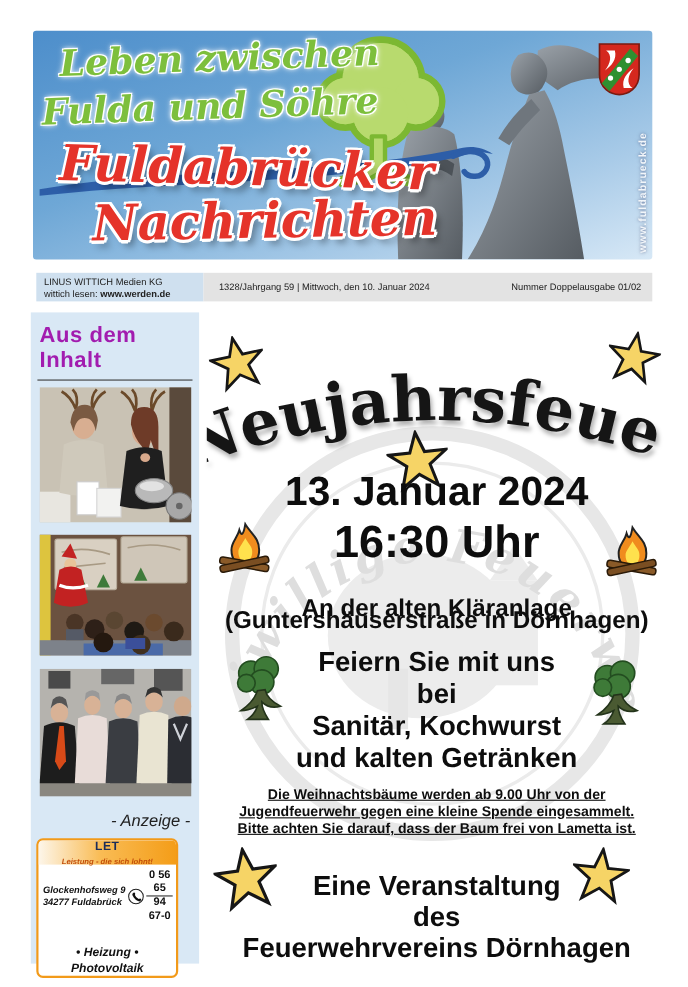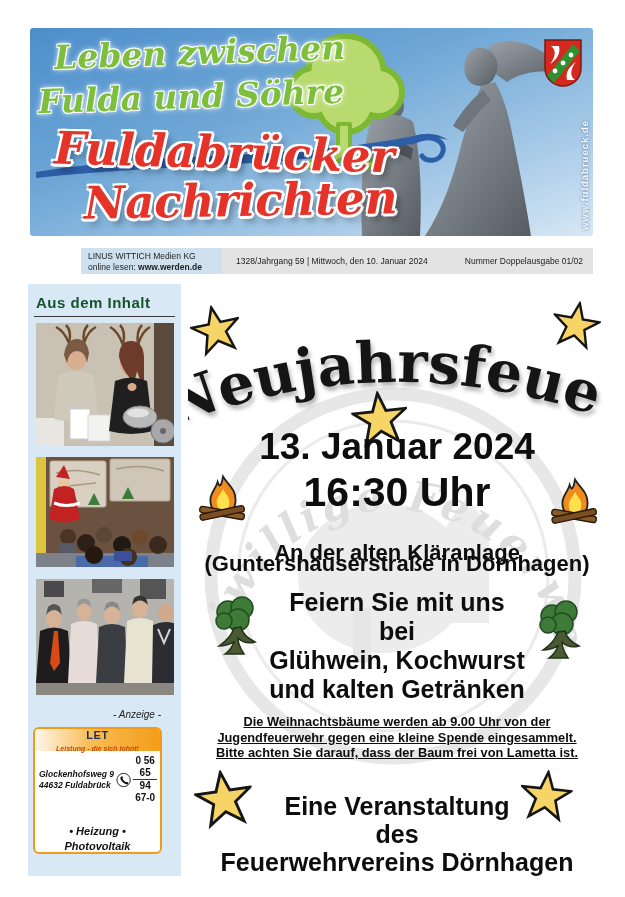--- a/index.html
+++ b/index.html
@@ -15,30 +15,30 @@
     text-shadow:0 0 4px #fff,0 0 7px #fff,1px 1px 0 #fff,-1px -1px 0 #fff,1px -1px 0 #fff,-1px 1px 0 #fff;
     transform:rotate(-2deg);}
   .mast-title{font-family:"DejaVu Serif",serif;font-style:italic;font-weight:bold;
     color:#e5332a;font-size:45px;line-height:45px;white-space:nowrap;
     text-shadow:2px 2px 0 #fff,-2px -2px 0 #fff,2px -2px 0 #fff,-2px 2px 0 #fff,0 3px 0 #fff,3px 0 0 #fff,5px 6px 7px rgba(0,0,0,.35);}
   .mast-url{right:3px;bottom:6px;color:#f2f6fa;font-size:9.5px;font-weight:bold;letter-spacing:1px;
     writing-mode:vertical-rl;transform:rotate(180deg);text-shadow:0 0 3px rgba(0,0,60,.5);}
 
   
   .infobar{left:33px;top:248px;width:560px;height:26px;display:flex;font-size:8.5px;color:#222;}
-  .info-left{width:141px;background:#cfe0ef;padding:3px 0 12px 7px;line-height:10.5px;box-sizing:border-box;margin-left:48px;}
+  .info-left{width:152px;background:#cfe0ef;padding:3px 0 12px 7px;line-height:10.5px;box-sizing:border-box;}
   .info-right{flex:1;background:#e3e3e3;display:flex;align-items:center;justify-content:space-between;
     padding:0 10px 0 14px;}
 
   
   .sidebar{left:28px;top:284px;width:153px;height:592px;background:#d9e8f5;}
-  .sb-header{margin:7px 6px 0 6px;color:#14532d;font-weight:bold;font-size:15px;letter-spacing:.5px;
+  .sb-header{margin:7px 6px 0 6px;color:#a21caf;font-weight:bold;font-size:20px;letter-spacing:.5px;
     padding:3px 0 5px 2px;border-bottom:1.5px solid #3a3a3a;}
   .photo{display:block;margin:0 auto;border:0;}
-  .anzeige{margin-top:14px;text-align:right;padding-right:20px;font-size:10px;font-style:italic;color:#222;}
+  .anzeige{margin-top:14px;text-align:right;padding-right:8px;font-size:15px;font-style:italic;color:#222;}
 
   
   .ad{margin:7px 0 0 5px;width:129px;height:127px;background:#fff;border:2.5px solid #f29a1a;
     border-radius:6px;overflow:hidden;box-sizing:border-box;}
   .ad-top{height:22px;background:linear-gradient(90deg,#fdf6ea 0%,#f9bc55 45%,#f49d18 100%);
     display:flex;align-items:center;padding:0 3px;gap:2px;flex-direction:column;}
   .ad-logo{font-weight:bold;font-size:11px;color:#1b2d5b;letter-spacing:.5px;}
   .ad-tagline{font-size:7px;font-weight:bold;font-style:italic;color:#c24e0a;white-space:nowrap;}
   .ad-mid{display:flex;align-items:center;padding:4px 3px 2px 4px;gap:2px;}
   .ad-addr{font-size:8.5px;font-weight:bold;color:#111;line-height:10.5px;white-space:nowrap;flex:1;font-style:italic;}
@@ -119,21 +119,21 @@
       <circle cx="28" cy="17" r="2.4" fill="#fff"></circle>
     </svg>
 
     <div class="abs mast-url">www.fuldabrueck.de</div>
   </div>
 
   <div class="abs infobar">
     <div class="info-left">
       <div>LINUS WITTICH Medien KG</div>
       <div>
-        <span>online lesen: </span><span style="font-weight:bold">www.werden.de</span>
+        <span>wittich lesen: </span><span style="font-weight:bold">www.werden.de</span>
       </div>
     </div>
     <div class="info-right">
       <span>1328/Jahrgang 59  |  Mittwoch, den 10. Januar 2024</span>
       <span>Nummer Doppelausgabe 01/02</span>
     </div>
   </div>
 
   <div class="abs sidebar">
     <div class="sb-header">Aus dem Inhalt</div>
@@ -225,21 +225,21 @@
         <span class="ad-logo">LET</span>
         <svg width="13" height="12" viewBox="0 0 16 16">
           <polygon points="2,2 9,8 2,14" fill="#f08018"></polygon>
           <polygon points="8,2 15,8 8,14" fill="#f08018"></polygon>
         </svg>
         <span class="ad-tagline">Leistung - die sich lohnt!</span>
       </div>
       <div class="ad-mid">
         <div class="ad-addr">
           <div>Glockenhofsweg 9</div>
-          <div>44632 Fuldabrück</div>
+          <div>34277 Fuldabrück</div>
         </div>
         <svg width="24" height="24" viewBox="0 0 24 24">
           <circle cx="12" cy="12" r="10.5" fill="#ffffff" stroke="#222222" stroke-width="1.5"></circle>
           <path d="M7,8 C9,5.5 10.2,5.8 11,8 L10.5,10 C12,13 13,14 16,15.5 L18,15 C20.2,16 20,17 18,19 C15,19.5 10,16 8,12 C7,10.5 6.5,9 7,8 Z" fill="#111111"></path>
         </svg>
         <div class="ad-phone">
           <div class="p1">0 56 65</div>
           <div>94 67-0</div>
         </div>
       </div>
@@ -325,21 +325,21 @@
   </svg>
 
   <div class="mainc date-line">13. Januar 2024</div>
   <div class="mainc time-line">16:30 Uhr</div>
   <div class="mainc loc1">An der alten Kläranlage</div>
   <div class="mainc loc2">(Guntershäuserstraße in Dörnhagen)</div>
 
   <div class="mainc" style="top:588px;">
     <div class="inv">Feiern Sie mit uns</div>
     <div class="inv">bei</div>
-    <div class="inv">Glühwein, Kochwurst</div>
+    <div class="inv">Sanitär, Kochwurst</div>
     <div class="inv">und kalten Getränken</div>
   </div>
 
   <div class="mainc" style="top:714px;text-decoration:underline;">
     <div class="notice">Die Weihnachtsbäume werden ab 9.00 Uhr von der</div>
     <div class="notice">Jugendfeuerwehr gegen eine kleine Spende eingesammelt.</div>
     <div class="notice">Bitte achten Sie darauf, dass der Baum frei von Lametta ist.</div>
   </div>
 
   <div class="mainc" style="top:792px;">

